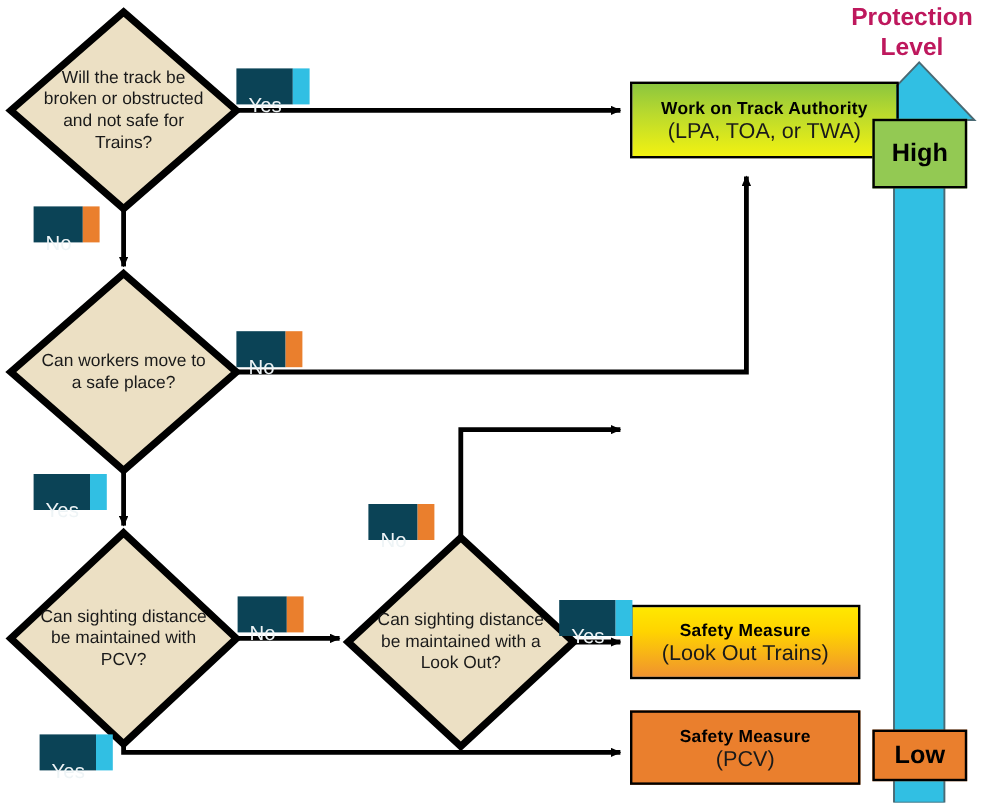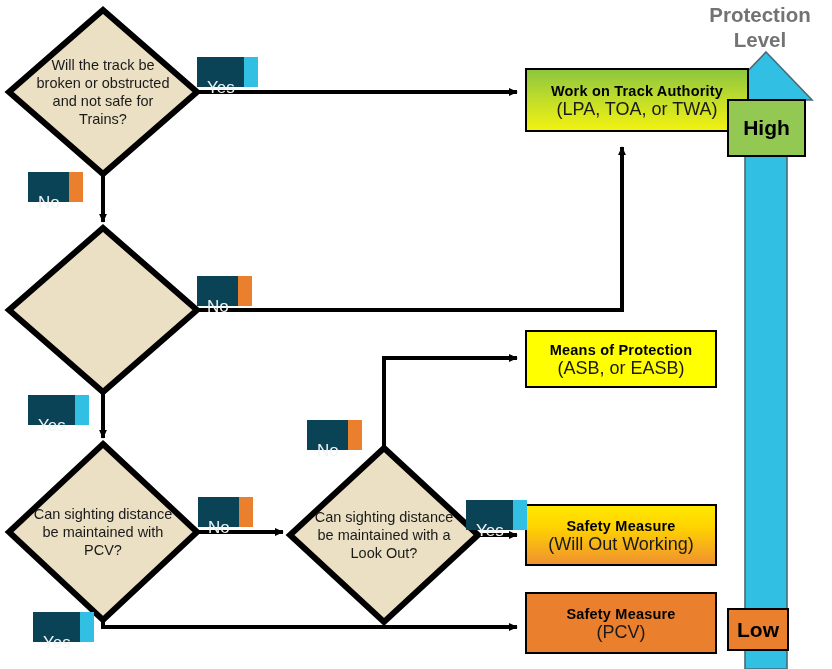--- a/index.html
+++ b/index.html
@@ -97,21 +97,21 @@
   
   #gauge-title {
     position: absolute;
     left: 688px;
     top: 2px;
     width: 144px;
     text-align: center;
     font-size: 20.5px;
     font-weight: bold;
     line-height: 25px;
-    color: #737373;
+    color: #be185d;
   }
   .gauge-band {
     position: absolute;
     border: 2px solid #000000;
     box-sizing: border-box;
     display: flex;
     align-items: center;
     justify-content: center;
     z-index: 4;
   }
@@ -163,42 +163,41 @@
 
     <path d="M478,535 L517,535" fill="none" stroke="#000000" stroke-width="4" marker-end="url(#arrowhead)"></path>
 
     <path d="M103,620 L103,627 L517,627" fill="none" stroke="#000000" stroke-width="4" stroke-linejoin="miter" marker-end="url(#arrowhead)"></path>
   </svg>
 
   <div class="diamond" style="left:9px; top:10px; width:188px; height:164px;">
     <div class="dtext">Will the track be broken or obstructed and not safe for Trains?</div>
   </div>
 
+  <div class="diamond" style="left:9px; top:228px; width:188px; height:164px;">
+    <div class="dtext">Can workers move to a safe place?</div>
+  </div>
 
   <div class="diamond" style="left:9px; top:444px; width:188px; height:176px;">
     <div class="dtext">Can sighting distance be maintained with PCV?</div>
   </div>
 
   <div class="diamond" style="left:290px; top:448px; width:188px; height:174px;">
     <div class="dtext">Can sighting distance be maintained with a Look Out?</div>
   </div>
 
   <div class="obox box-green-yellow" style="left:525px; top:68px; width:224px; height:64px;">
     <div class="ob-title">Work on Track Authority</div>
     <div class="ob-sub">(LPA, TOA, or TWA)</div>
   </div>
 
-  <div class="obox box-yellow" style="left:525px; top:330px; width:192px; height:58px;">
-    <div class="ob-title">Means of Protection</div>
-    <div class="ob-sub">(ASB, or EASB)</div>
-  </div>
 
   <div class="obox box-yellow-orange" style="left:525px; top:504px; width:192px; height:62px;">
     <div class="ob-title">Safety Measure</div>
-    <div class="ob-sub">(Will Out Working)</div>
+    <div class="ob-sub">(Look Out Trains)</div>
   </div>
 
   <div class="obox box-orange" style="left:525px; top:592px; width:192px; height:62px;">
     <div class="ob-title">Safety Measure</div>
     <div class="ob-sub">(PCV)</div>
   </div>
 
   <div class="elabel yes" style="left:197px; top:57px;">
     <span class="lb-text">Yes</span>
     <span class="lb-chip"></span>
@@ -241,17 +240,17 @@
 
   <div id="gauge-title">
     <div>Protection</div>
     <div>Level</div>
   </div>
 
   <div class="gauge-band" id="gauge-high" style="left:727px; top:99px; width:79px; height:58px;">
     <span>High</span>
   </div>
 
-  <div class="gauge-band" id="gauge-low" style="left:727px; top:608px; width:62px; height:43px;">
+  <div class="gauge-band" id="gauge-low" style="left:727px; top:608px; width:79px; height:43px;">
     <span>Low</span>
   </div>
 
 </div>
 
 </body></html>

